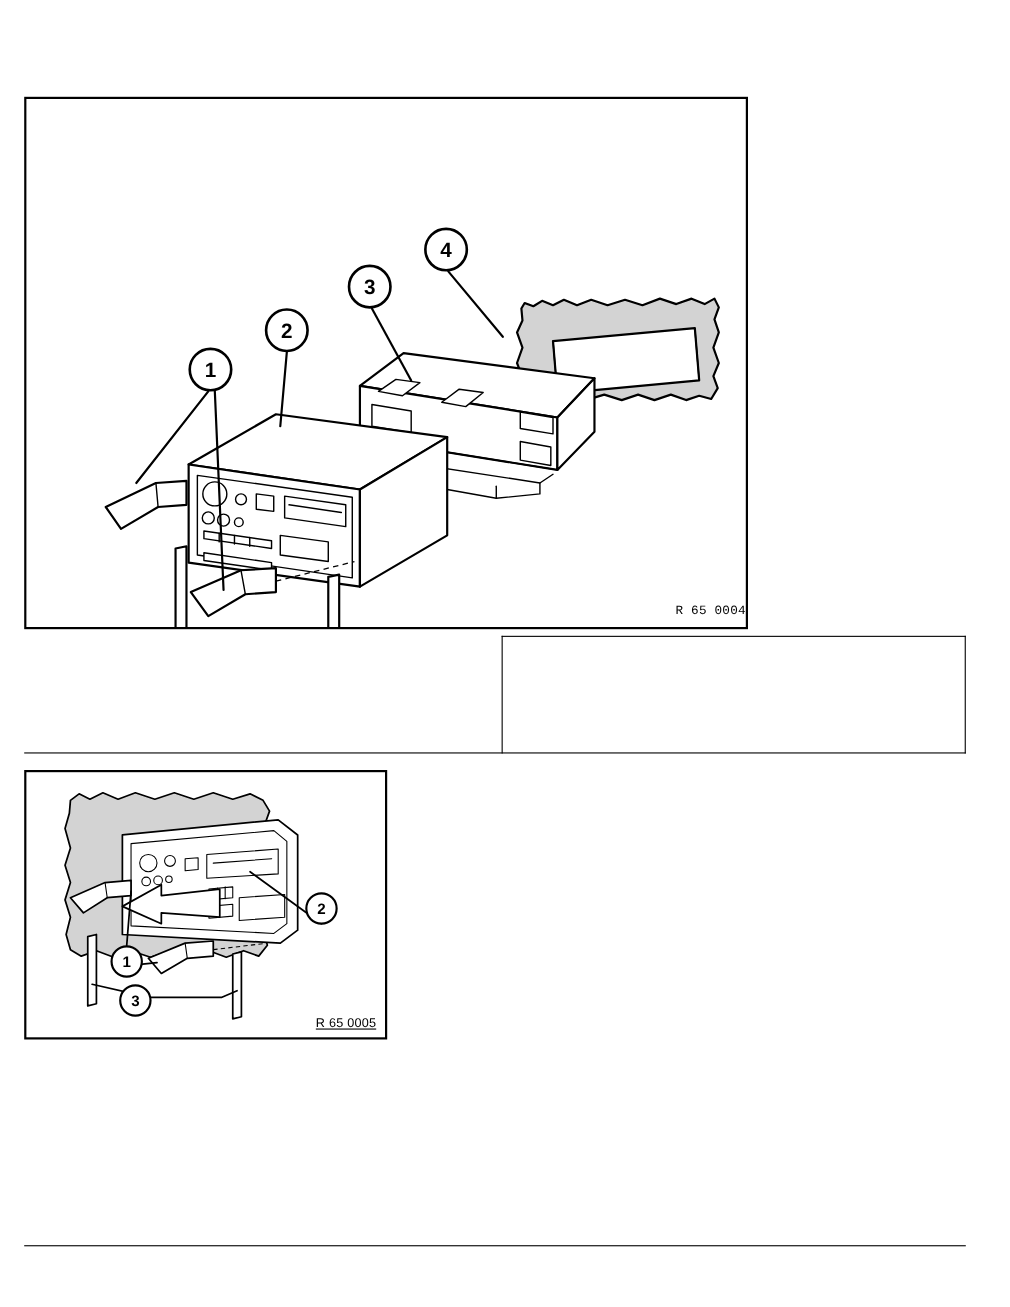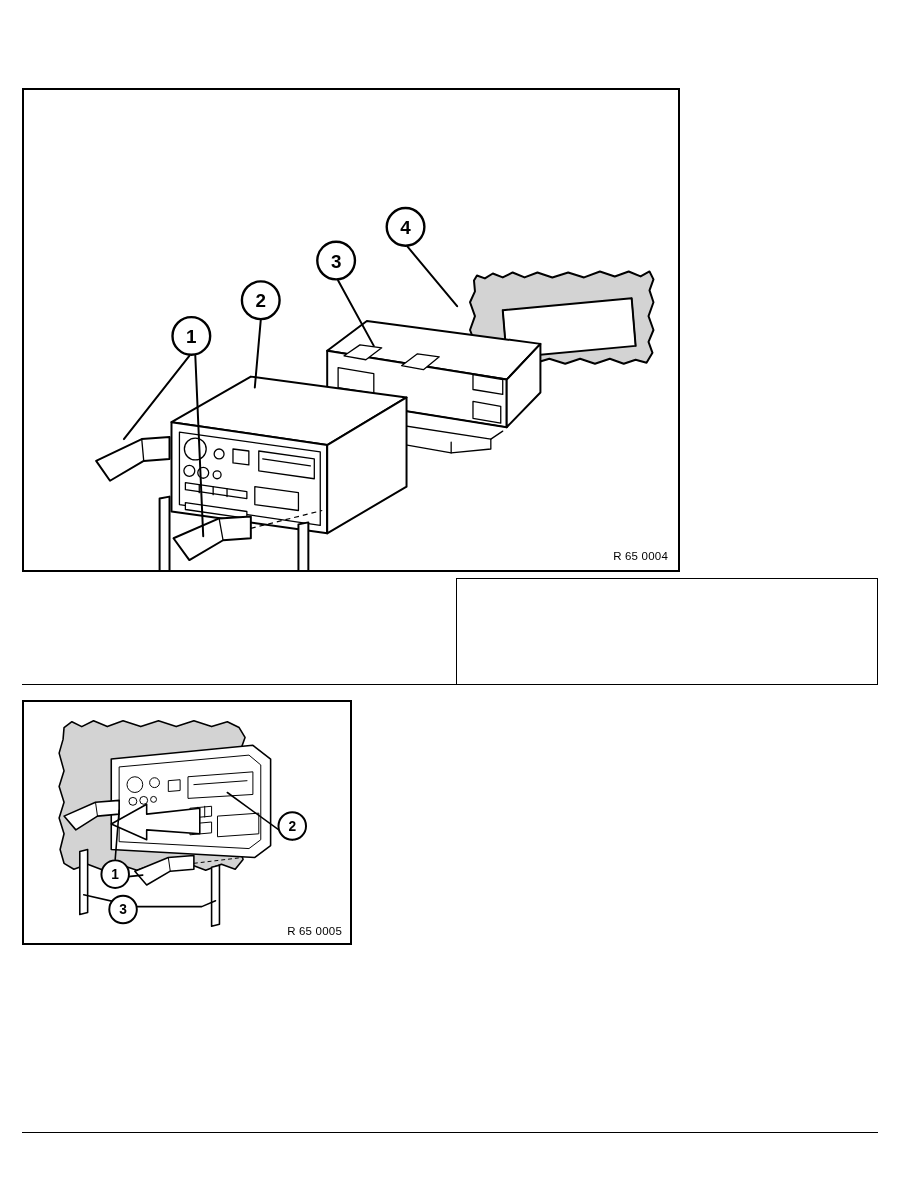--- a/index.html
+++ b/index.html
@@ -48,26 +48,28 @@
   }
   .fig-caption {
     position: absolute;
     font-size: 11.5px;
     font-family: "Liberation Sans", sans-serif;
     letter-spacing: 0.2px;
     color: #000;
     white-space: nowrap;
   }
   #figure-1 .fig-caption {
-    right: 10px;
+    right: 0;
     bottom: 8px;
+    font-family: Liberation Mono, monospace;
   }
   #figure-2 .fig-caption {
     right: 8px;
     bottom: 6px;
+    text-decoration: underline;
   }
 
   
   .rule {
     position: absolute;
     background: #000;
   }
   #mid-rule-top {
     left: 456px;
     top: 578px;

